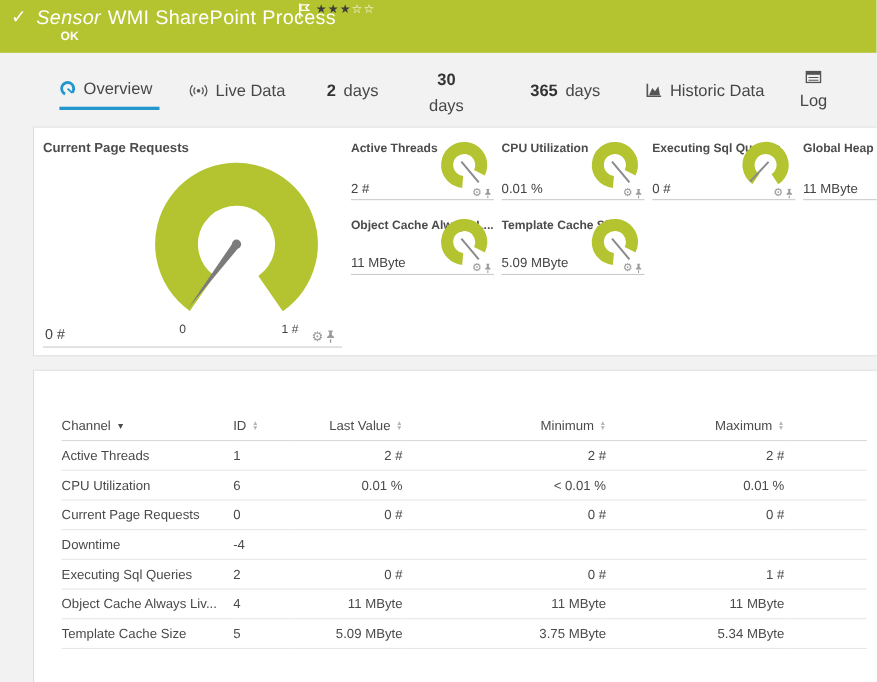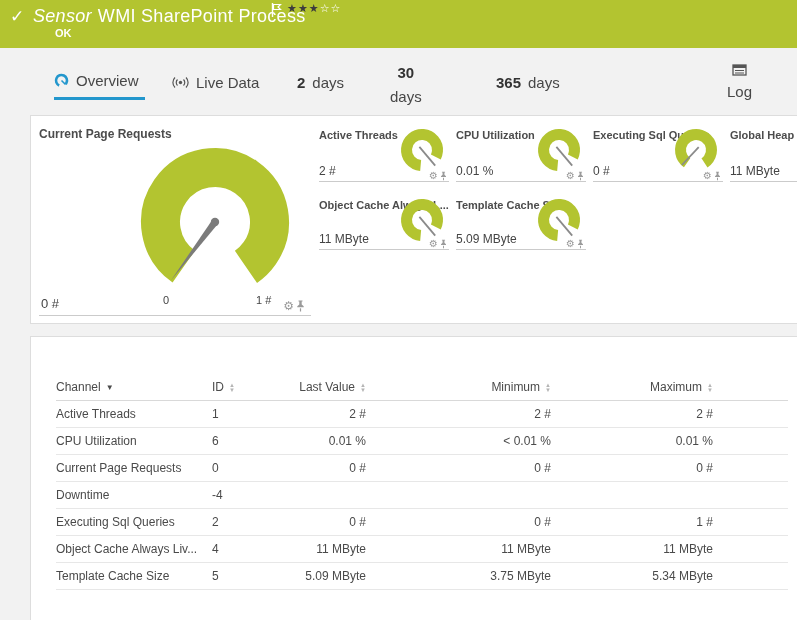--- a/index.html
+++ b/index.html
@@ -23,21 +23,21 @@
   
   .tabs { position:absolute; left:0; top:64px; width:797px; height:36px; }
   .tab { position:absolute; top:0; height:36px; display:flex; align-items:center; gap:7px;
          font-size:15px; color:#474747; cursor:pointer; white-space:nowrap; }
   .tab .num { font-weight:bold; color:#333; }
   .tab.active { border-bottom:3px solid #2397cd; }
   .tab-overview { left:54px; width:91px; }
   .tab-livedata { left:172px;text-align:center; }
   .tab-2days   { left:297px; }
   .tab-30days  { left:390px;flex-direction:column; }
-  .tab-365days { left:496px; }
+  .tab-365days { left:482px; }
   .tab-historic{ left:587px; }
   .tab-log     { left:727px;flex-direction:column; }
   .tab svg { display:block; }
 
   
   .panel { position:absolute; left:30px; width:774px; background:#fff; border:1px solid #ddd; }
   .panel-gauges { top:115px; height:209px; overflow:hidden; }
   .panel-table  { top:336px; height:290px; }
 
   
@@ -121,20 +121,29 @@
     <span class="num">2</span>
       <span>days</span>
   </div>
   <div class="tab tab-30days">
     <span class="num">30</span>
       <span>days</span>
   </div>
   <div class="tab tab-365days">
     <span class="num">365</span>
       <span>days</span>
+  </div>
+  <div class="tab tab-historic">
+    <span>
+      <svg width="15" height="13" viewBox="0 0 15 13">
+          <path d="M1.5 0 V11.5 H14" fill="none" stroke="#555" stroke-width="1.5"></path>
+          <polygon points="3,10.5 6,4 8.5,7 11.5,2.5 13,10.5" fill="#555"></polygon>
+        </svg>
+    </span>
+    <span>Historic Data</span>
   </div>
   <div class="tab tab-log">
     <span>
       <svg width="15" height="12" viewBox="0 0 15 12">
           <rect x="1" y="1" width="13" height="10" fill="none" stroke="#555" stroke-width="1.3"></rect>
           <rect x="1" y="1" width="13" height="3" fill="#555"></rect>
           <line x1="3" y1="6.5" x2="12" y2="6.5" stroke="#555" stroke-width="1"></line>
           <line x1="3" y1="9" x2="12" y2="9" stroke="#555" stroke-width="1"></line>
         </svg>
     </span>

